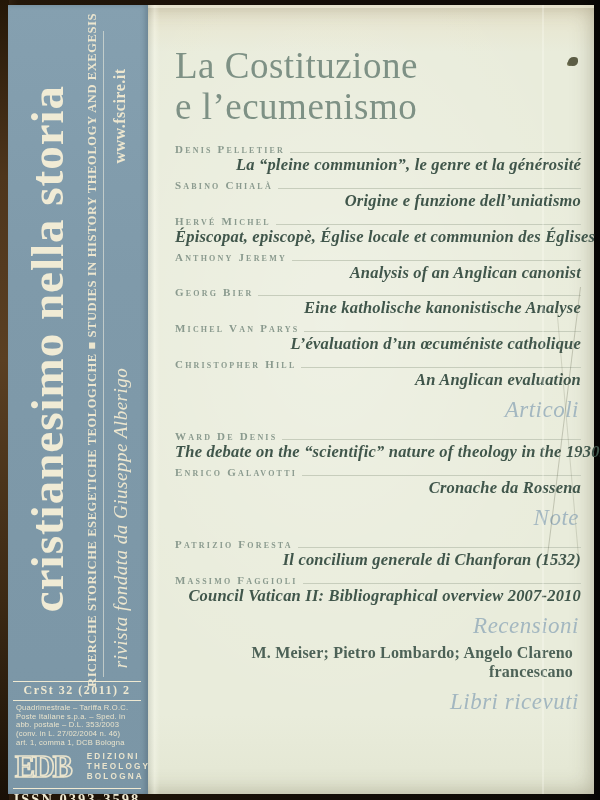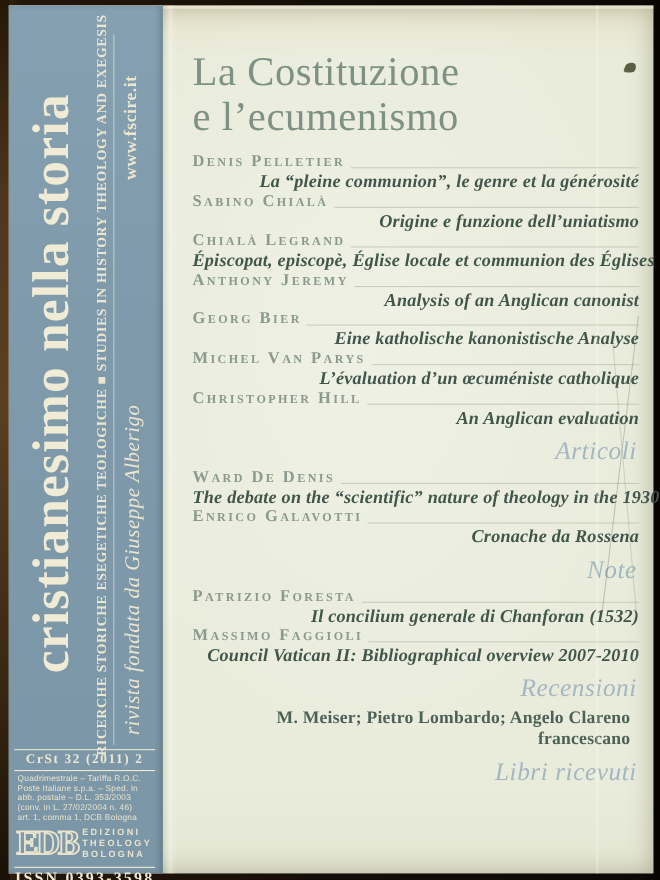--- a/index.html
+++ b/index.html
@@ -34,37 +34,37 @@
   .v-rule{position:absolute;left:95px;top:26px;width:1px;height:646px;
     background:rgba(245,242,225,.55);}
   .sidebar-info{position:absolute;left:5px;right:7px;top:676px;color:#efe9d2;}
   .issue-code{border-top:1.5px solid #efe9d2;border-bottom:1.5px solid #efe9d2;
     font-weight:bold;font-size:12px;letter-spacing:1.5px;text-align:center;
     padding:1px 0 2px 0;}
   .imprint{font-family:"Liberation Sans","DejaVu Sans",sans-serif;
     font-size:7.6px;line-height:1.14;letter-spacing:.2px;color:#eae4cd;
     padding:3px 0 0 3px;}
   .imprint span{display:block;}
-  .pub-row{display:flex;align-items:center;gap:4px;padding:3px 0 2px 2px;height:34px;}
+  .pub-row{display:flex;align-items:center;gap:16px;padding:3px 0 2px 2px;height:34px;}
   .pub-logo{font-size:30px;font-weight:900;line-height:1;color:#7f9aaa;
     -webkit-text-stroke:1.6px #eae4cd;letter-spacing:-2px;
     font-family:"Liberation Serif","DejaVu Serif",serif;transform:scaleY(1.05);}
   .pub-name{font-family:"Liberation Sans","DejaVu Sans",sans-serif;
     font-size:8.2px;font-weight:bold;letter-spacing:2.2px;line-height:1.25;color:#eae4cd;}
   .pub-name span{display:block;}
   .issn{border-top:1.5px solid #efe9d2;font-weight:bold;font-size:14.5px;
     letter-spacing:2px;text-align:center;padding-top:2px;margin-top:2px;}
   
   .main{position:absolute;left:140px;top:0;right:0;bottom:0;padding:40px 13px 0 27px;}
   .cover-title{color:#7e9185;font-size:37px;line-height:1.11;letter-spacing:.5px;}
   .cover-title .t-italic{font-style:italic;}
   .toc{margin-top:13px;}
   .entry{margin-bottom:1px;}
   .entry-head{display:flex;align-items:flex-end;height:15px;}
-  .entry-name{font-variant:small-caps;font-weight:bold;font-size:15px;
+  .entry-name{font-variant:small-caps;font-weight:bold;font-size:11px;
     letter-spacing:2.2px;color:#8a9a8e;line-height:1;white-space:nowrap;}
   .leader{flex:1;height:0;border-bottom:1px solid #c7cdbc;margin:0 0 2px 5px;}
   .entry-title{font-style:italic;font-weight:bold;font-size:16.5px;line-height:1.2;
     color:#40564b;text-align:right;white-space:nowrap;letter-spacing:.2px;}
   .section-heading{font-style:italic;font-size:23px;color:#a3b7c0;text-align:right;
     line-height:1.15;margin:7px 2px 4px 0;letter-spacing:.5px;}
   .reviews-line{font-weight:bold;font-size:16px;color:#4d6257;text-align:right;
     padding-right:8px;line-height:1.2;letter-spacing:.2px;}
   
   .stain{position:absolute;left:560px;top:52px;width:10px;height:9px;background:#44452c;
@@ -133,21 +133,21 @@
   <div class="entry">
     <div class="entry-head">
       <span class="entry-name">Sabino Chialà</span>
       <span class="leader"></span>
     </div>
     <div class="entry-title">Origine e funzione dell’uniatismo</div>
   </div>
 
   <div class="entry">
     <div class="entry-head">
-      <span class="entry-name">Chialà Legrand</span>
+      <span class="entry-name">Hervé Michel</span>
       <span class="leader"></span>
     </div>
     <div class="entry-title">Épiscopat, episcopè, Église locale et communion des Églises</div>
   </div>
 
   <div class="entry">
     <div class="entry-head">
       <span class="entry-name">Anthony Jeremy</span>
       <span class="leader"></span>
     </div>

